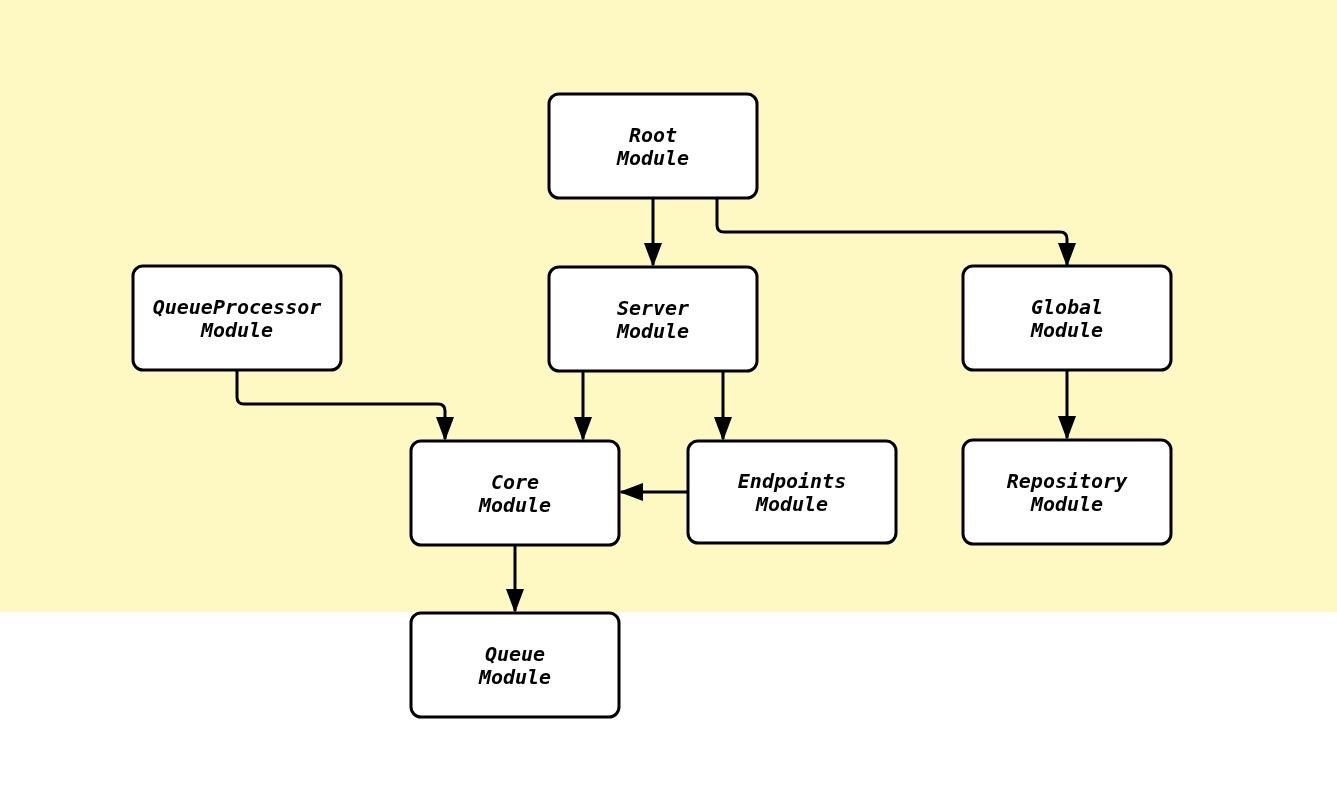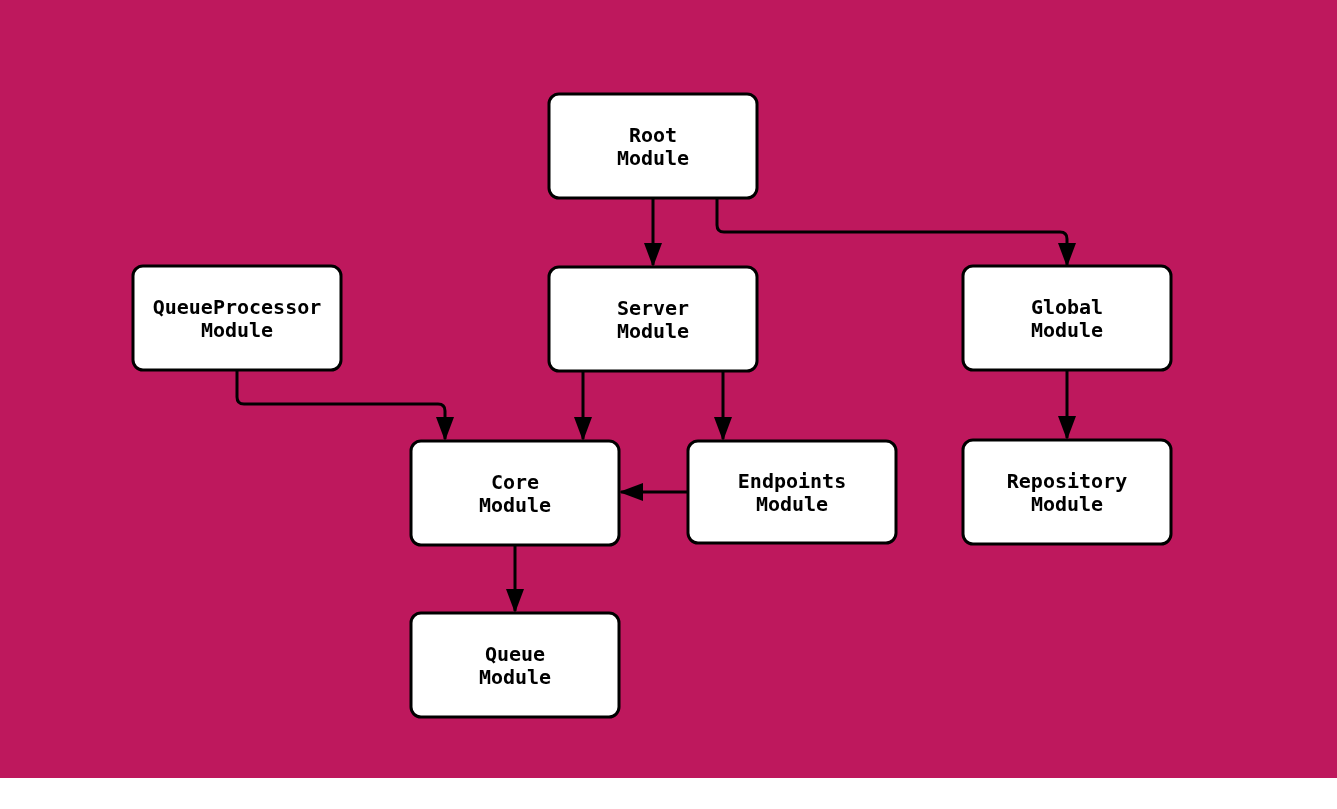--- a/index.html
+++ b/index.html
@@ -6,22 +6,23 @@
     margin: 0;
     padding: 0;
     background: #ffffff;
     width: 1337px;
     height: 809px;
     overflow: hidden;
   }
   .canvas {
     position: relative;
     width: 1337px;
-    height: 778px;
-    background: #be185d;
+    height: 612px;
+    background: #fef9c3;
+    font-style: italic;
   }
   svg {
     display: block;
   }
   .node-rect {
     fill: #ffffff;
     stroke: #000000;
     stroke-width: 3;
   }
   .edge {

